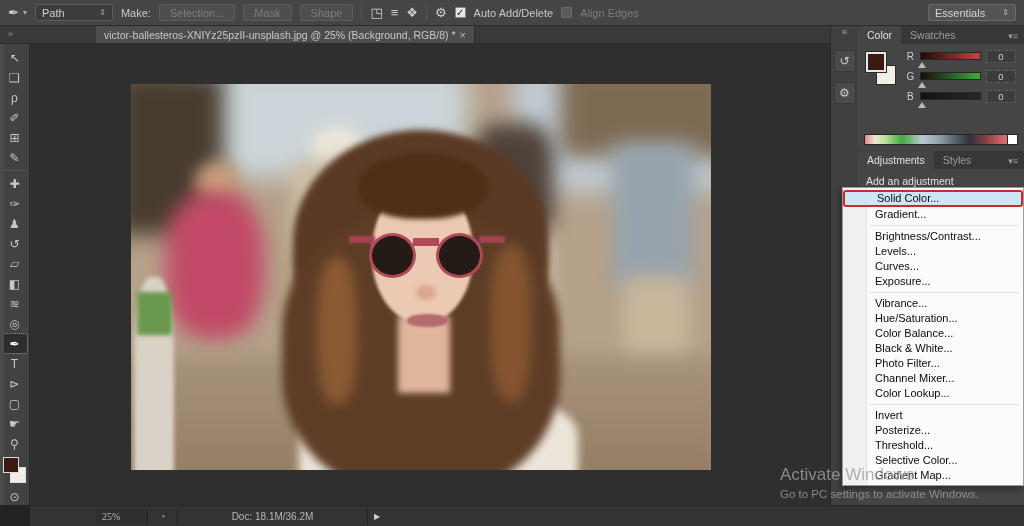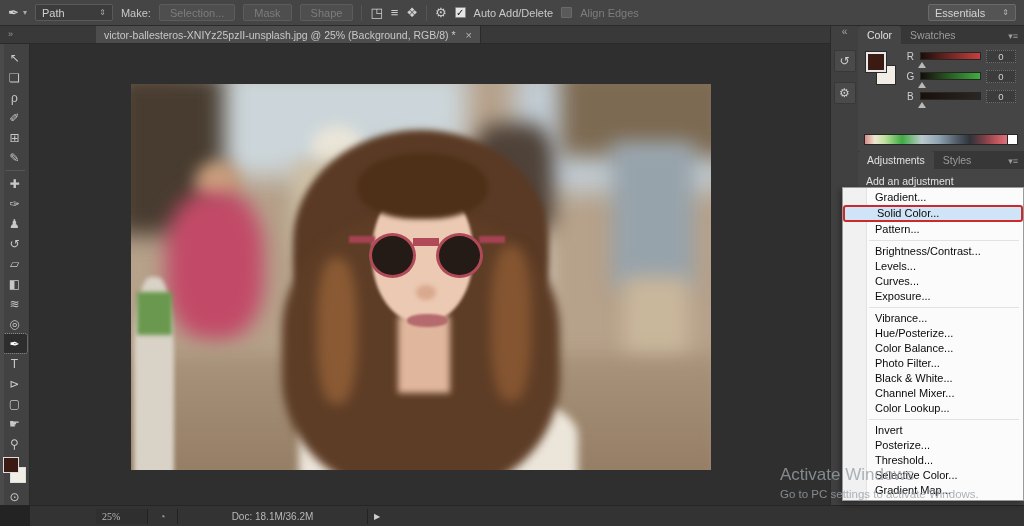--- a/index.html
+++ b/index.html
@@ -25,21 +25,21 @@
   .dim { color:#7d7d7d; }
   #workspace-btn { margin-left:auto; background:#545454; border:1px solid #6a6a6a;
     border-radius:2px; height:17px; width:88px; padding:0 6px; display:flex;
     align-items:center; justify-content:space-between; color:#d4d4d4; }
 
   
   #tab-bar { position:absolute; left:0; top:26px; width:1024px; height:18px; background:#393939;
     border-bottom:1px solid #2a2a2a; display:flex; align-items:stretch; }
   #dock-collapse-left { width:96px; color:#9a9a9a; font-size:9px; padding:3px 0 0 8px; letter-spacing:1px; }
   #doc-tab { background:#4d4d4d; border-right:1px solid #2a2a2a; display:flex; align-items:center;
-    gap:10px; padding:0 8px; color:#c8c8c8; font-size:10.5px; }
+    gap:4px; padding:0 8px; color:#c8c8c8; font-size:10.5px; }
   #tab-close { color:#b5b5b5; font-size:11px; }
 
   
   #tools-panel { position:absolute; left:0; top:44px; width:30px; height:482px;
     background:#424242; border-right:1px solid #2a2a2a; display:flex; flex-direction:column;
     align-items:center; padding-top:4px; }
   .edge-strip { position:absolute; left:0; top:0; width:4px; height:100%; background:#4a4a4a; }
   .tool { width:24px; height:19px; display:flex; align-items:center; justify-content:center;
     color:#c8c8c8; font-size:12px; line-height:1; border-radius:2px; flex:0 0 auto; }
   .tool.selected { background:#2d2d2d; outline:1px dotted #8a8a8a; color:#fff; }
@@ -325,34 +325,33 @@
           <span>◒</span>
           <span>☻</span>
           <span>▦</span>
         </div>
       </div>
   </div>
 
   <div id="adjustment-menu">
     <div class="gutter"></div>
     <div>
+        <div class="menu-item hl" style="border-color: rgb(204, 42, 42); background: rgb(207, 228, 247);">Solid Color...</div>
         <div class="menu-item">Gradient...</div>
-        <div class="menu-item hl" style="border-color: rgb(204, 42, 42); background: rgb(207, 228, 247);">Solid Color...</div>
-        <div class="menu-item">Pattern...</div>
         <div class="menu-sep"></div>
         <div class="menu-item">Brightness/Contrast...</div>
         <div class="menu-item">Levels...</div>
         <div class="menu-item">Curves...</div>
         <div class="menu-item">Exposure...</div>
         <div class="menu-sep"></div>
         <div class="menu-item">Vibrance...</div>
-        <div class="menu-item">Hue/Posterize...</div>
+        <div class="menu-item">Hue/Saturation...</div>
         <div class="menu-item">Color Balance...</div>
+        <div class="menu-item">Black &amp; White...</div>
         <div class="menu-item">Photo Filter...</div>
-        <div class="menu-item">Black &amp; White...</div>
         <div class="menu-item">Channel Mixer...</div>
         <div class="menu-item">Color Lookup...</div>
         <div class="menu-sep"></div>
         <div class="menu-item">Invert</div>
         <div class="menu-item">Posterize...</div>
         <div class="menu-item">Threshold...</div>
         <div class="menu-item">Selective Color...</div>
         <div class="menu-item">Gradient Map...</div>
       </div>
   </div>

